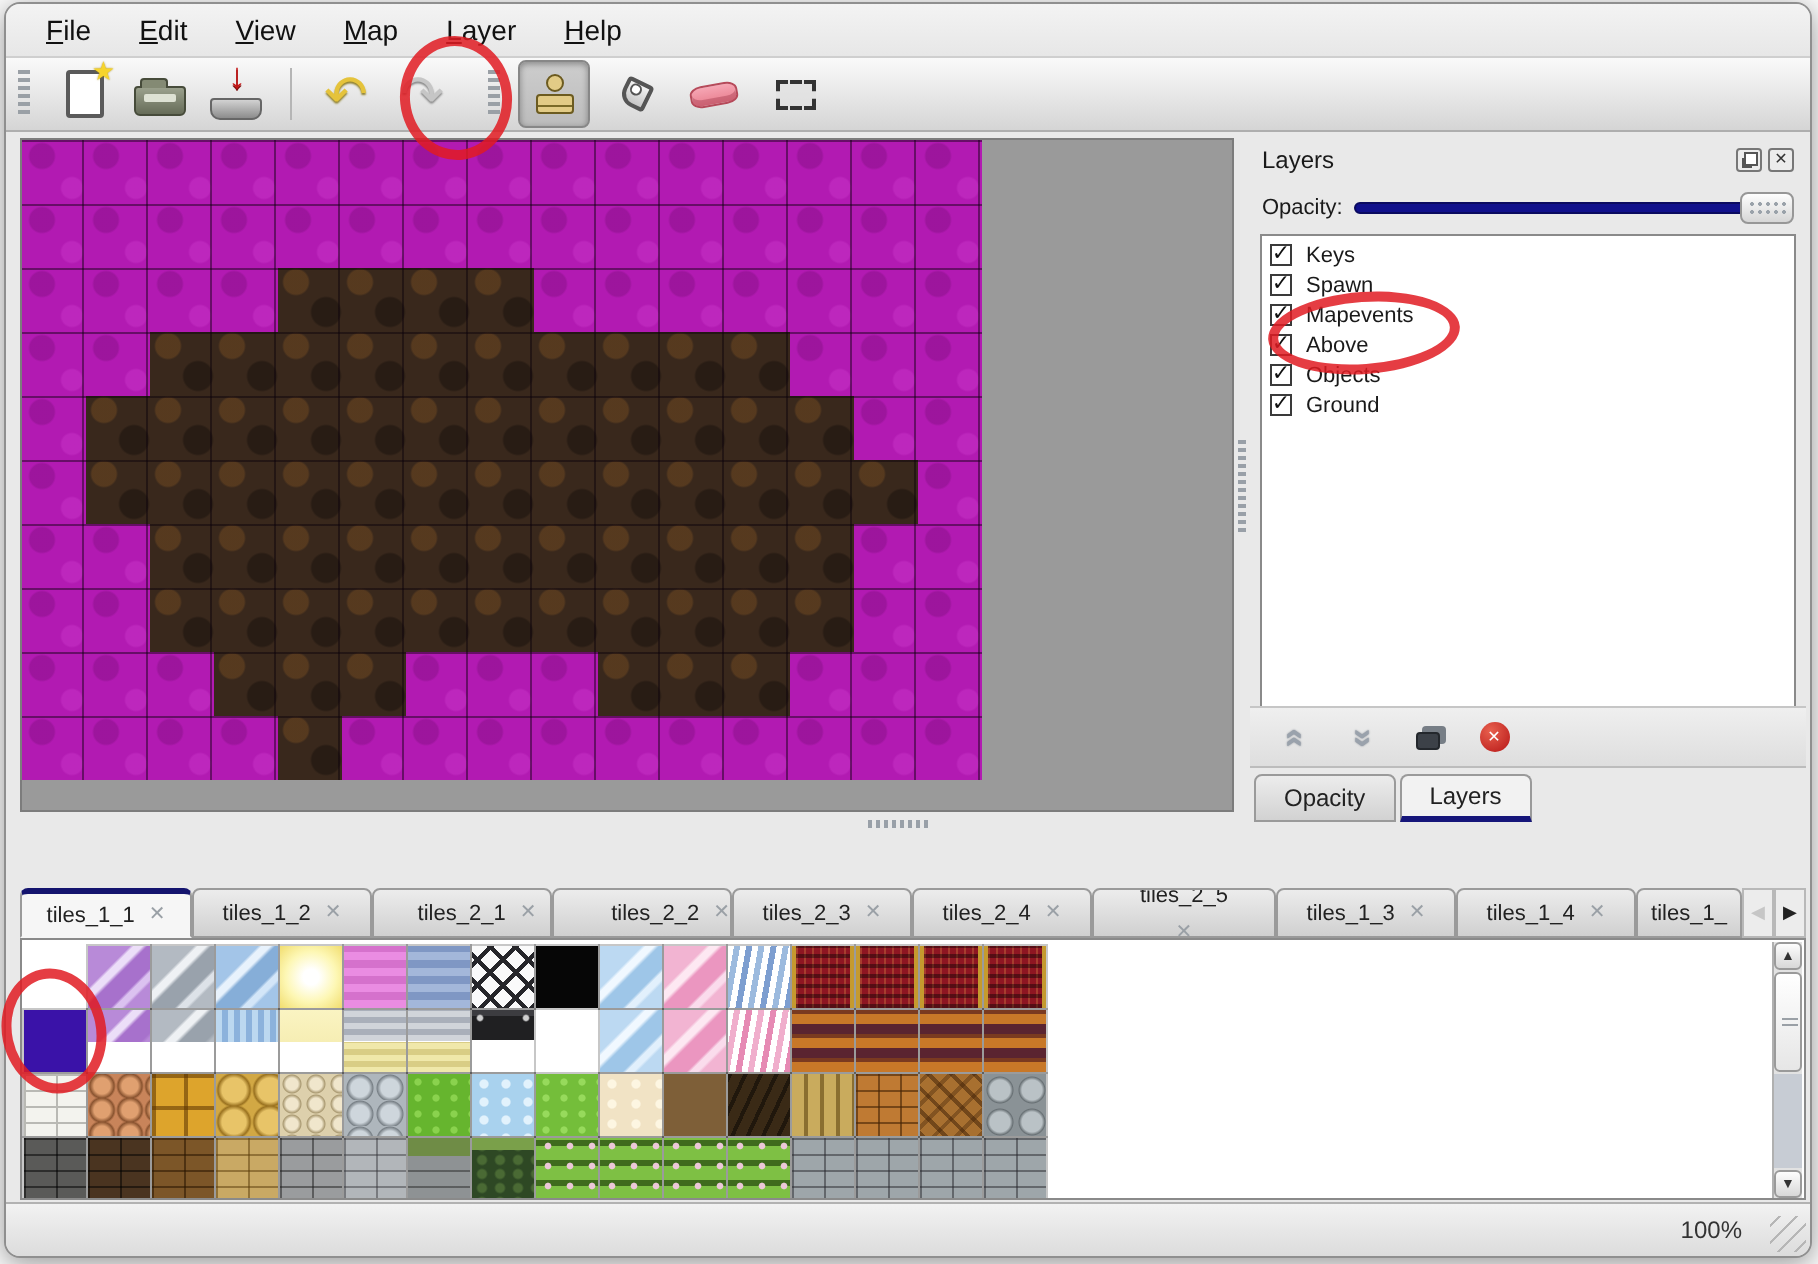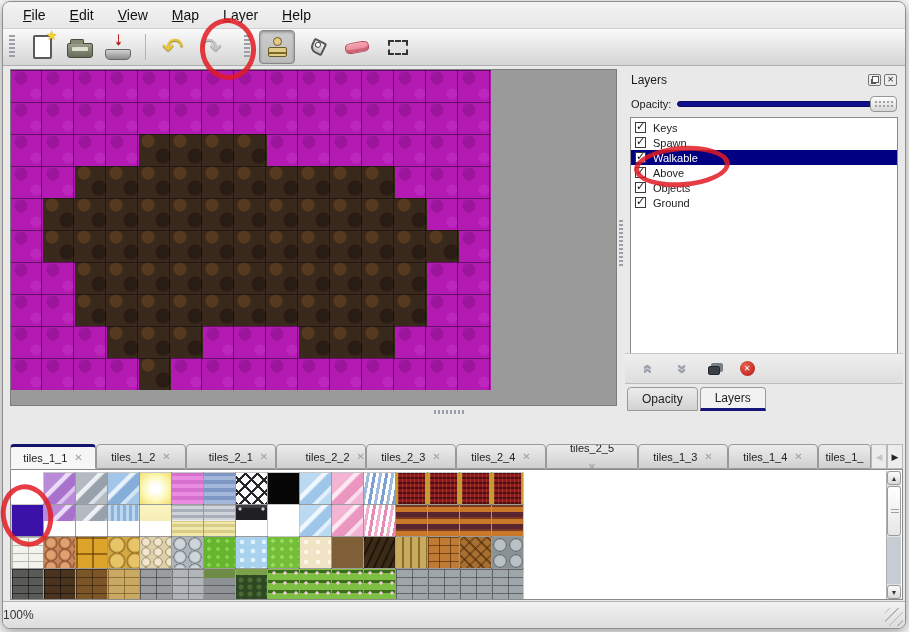--- a/index.html
+++ b/index.html
@@ -121,21 +121,21 @@
   .sb-up{top:0;} .sb-down{bottom:0;}
   .sb-up::before{content:"\25B2";font-size:7px;color:#333;}
   .sb-down::before{content:"\25BC";font-size:7px;color:#333;}
   .sb-thumb{position:absolute;left:0;top:15px;width:14px;height:50px;background:linear-gradient(#fff,#e6e6e6);border:1px solid #9a9a9a;border-radius:3px;}
   .sb-thumb::after{content:"";position:absolute;left:3px;top:22px;width:8px;height:6px;
     background-image:repeating-linear-gradient(to bottom,#9aa0a6 0 1px,transparent 1px 3px);}
   .sb-track-low{position:absolute;left:0;top:66px;width:14px;height:47px;background:#c7ccd4;}
 
   
   .statusbar{position:absolute;left:0;bottom:0;width:100%;height:27px;background:linear-gradient(#f2f2f2,#dcdcdc);
-    border-top:1px solid #b2b2b2;display:flex;align-items:center;font-size:12px;color:#333;}
+    border-top:1px solid #b2b2b2;display:flex;align-items:center;justify-content:flex-end;font-size:12px;color:#333;}
   .status-zoom{margin-right:34px;}
   .resize-grip{position:absolute;right:2px;bottom:2px;width:18px;height:18px;
     background-image:repeating-linear-gradient(135deg,transparent 0 3px,#b6b6b6 3px 4px,transparent 4px 6px);}
 
   
   .anno{position:absolute;border:5px solid rgba(225,27,34,.85);border-radius:50%;pointer-events:none;z-index:99;}
   .anno-stamp{left:200px;top:18px;width:56px;height:62px;transform:rotate(-6deg);}
   .anno-walkable{left:634px;top:146px;width:96px;height:41px;transform:rotate(-4deg);}
   .anno-tile{left:1px;top:484px;width:52px;height:63px;transform:rotate(-12deg);}
 
@@ -333,23 +333,23 @@
     </div>
     <div class="layer-list" id="layer-list">
         <div class="layer-row">
           <span class="cb"></span>
           <span>Keys</span>
         </div>
         <div class="layer-row">
           <span class="cb"></span>
           <span>Spawn</span>
         </div>
-        <div class="layer-row selected">
+        <div class="layer-row">
           <span class="cb"></span>
-          <span>Walkable</span>
+          <span>Mapevents</span>
         </div>
         <div class="layer-row">
           <span class="cb"></span>
           <span>Above</span>
         </div>
         <div class="layer-row">
           <span class="cb"></span>
           <span>Objects</span>
         </div>
         <div class="layer-row">

